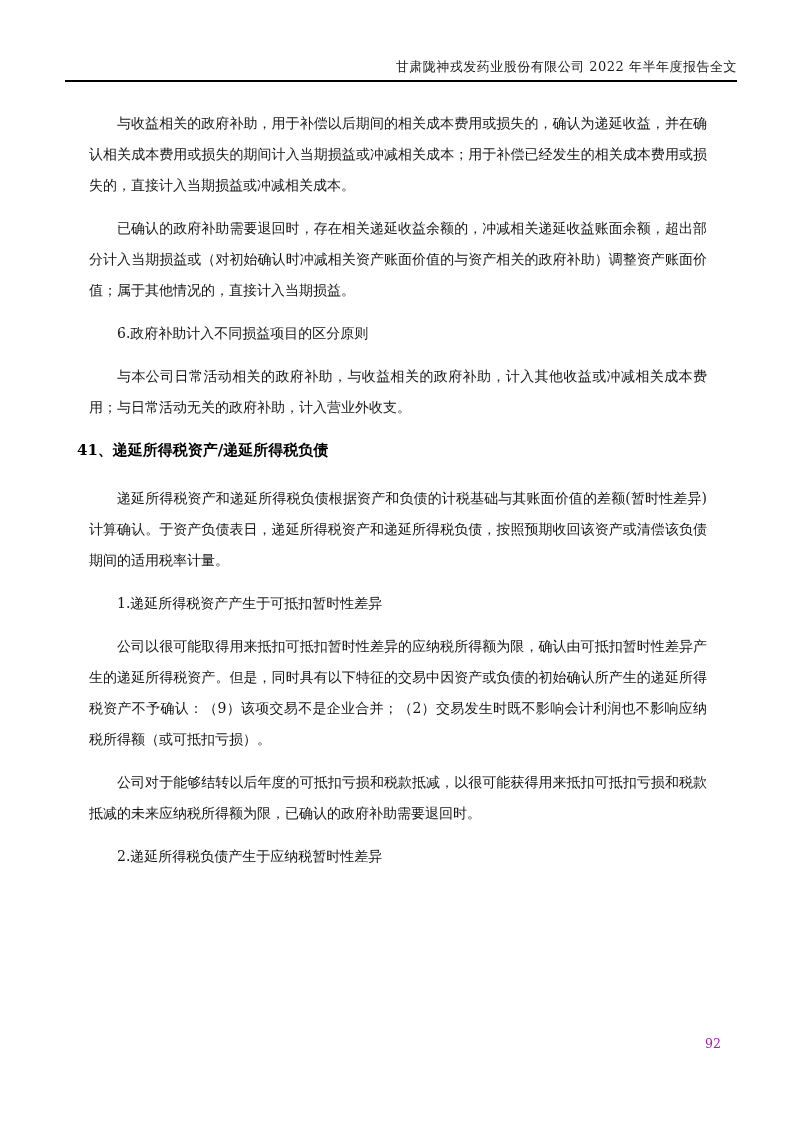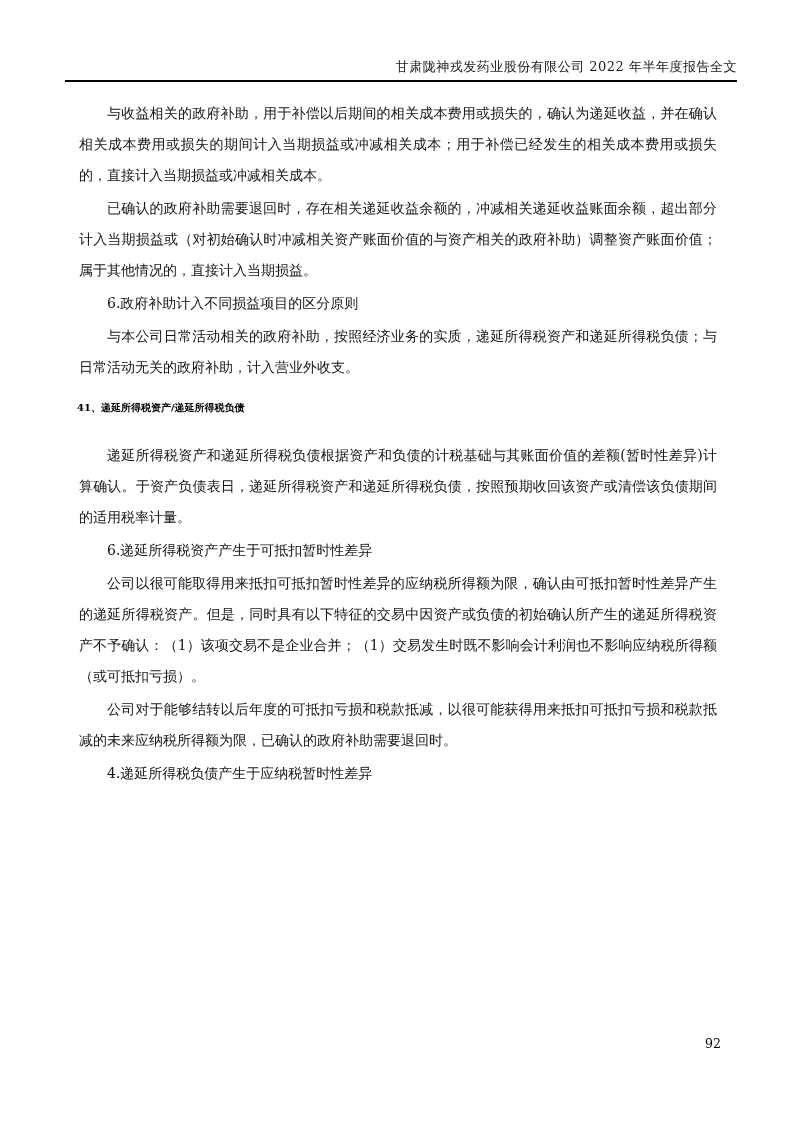--- a/index.html
+++ b/index.html
@@ -39,58 +39,58 @@
     top: 96px;
     left: 77px;
     width: 642px;
     font-size: 14px;
     line-height: 31px;
     text-align: justify;
     text-justify: inter-character;
     color: #141414;
   }
   .content p {
-    margin: 2px;
+    margin: 12px;
     text-indent: 2em;
   }
   .content h2.section-heading {
     margin: 9px 0 17px 0;
-    font-size: 10px;
+    font-size: 15px;
     line-height: 31px;
     font-weight: bold;
     text-indent: 0;
     color: #000000;
   }
   .footer {
     position: absolute;
     top: 1036px;
     right: 72px;
     font-size: 12.5px;
-    color: #000000;
+    color: #a21caf;
   }
 </style>
 </head>
 <body>
 
 <div class="page">
 
   <div class="header">甘肃陇神戎发药业股份有限公司 2022 年半年度报告全文</div>
 
   <div class="header-rule"></div>
 
   <div class="content">
     <p>与收益相关的政府补助，用于补偿以后期间的相关成本费用或损失的，确认为递延收益，并在确认相关成本费用或损失的期间计入当期损益或冲减相关成本；用于补偿已经发生的相关成本费用或损失的，直接计入当期损益或冲减相关成本。</p>
     <p>已确认的政府补助需要退回时，存在相关递延收益余额的，冲减相关递延收益账面余额，超出部分计入当期损益或（对初始确认时冲减相关资产账面价值的与资产相关的政府补助）调整资产账面价值；属于其他情况的，直接计入当期损益。</p>
     <p>6.政府补助计入不同损益项目的区分原则</p>
-    <p>与本公司日常活动相关的政府补助，按照经济业务的实质，递延所得税资产和递延所得税负债；与日常活动无关的政府补助，计入营业外收支。</p>
+    <p>与本公司日常活动相关的政府补助，与收益相关的政府补助，计入其他收益或冲减相关成本费用；与日常活动无关的政府补助，计入营业外收支。</p>
 
     <h2 class="section-heading">41、递延所得税资产/递延所得税负债</h2>
 
     <p>递延所得税资产和递延所得税负债根据资产和负债的计税基础与其账面价值的差额(暂时性差异)计算确认。于资产负债表日，递延所得税资产和递延所得税负债，按照预期收回该资产或清偿该负债期间的适用税率计量。</p>
-    <p>6.递延所得税资产产生于可抵扣暂时性差异</p>
-    <p>公司以很可能取得用来抵扣可抵扣暂时性差异的应纳税所得额为限，确认由可抵扣暂时性差异产生的递延所得税资产。但是，同时具有以下特征的交易中因资产或负债的初始确认所产生的递延所得税资产不予确认：（1）该项交易不是企业合并；（1）交易发生时既不影响会计利润也不影响应纳税所得额（或可抵扣亏损）。</p>
+    <p>1.递延所得税资产产生于可抵扣暂时性差异</p>
+    <p>公司以很可能取得用来抵扣可抵扣暂时性差异的应纳税所得额为限，确认由可抵扣暂时性差异产生的递延所得税资产。但是，同时具有以下特征的交易中因资产或负债的初始确认所产生的递延所得税资产不予确认：（9）该项交易不是企业合并；（2）交易发生时既不影响会计利润也不影响应纳税所得额（或可抵扣亏损）。</p>
     <p>公司对于能够结转以后年度的可抵扣亏损和税款抵减，以很可能获得用来抵扣可抵扣亏损和税款抵减的未来应纳税所得额为限，已确认的政府补助需要退回时。</p>
-    <p>4.递延所得税负债产生于应纳税暂时性差异</p>
+    <p>2.递延所得税负债产生于应纳税暂时性差异</p>
   </div>
 
   <div class="footer">92</div>
 
 </div>
 
 </body></html>

